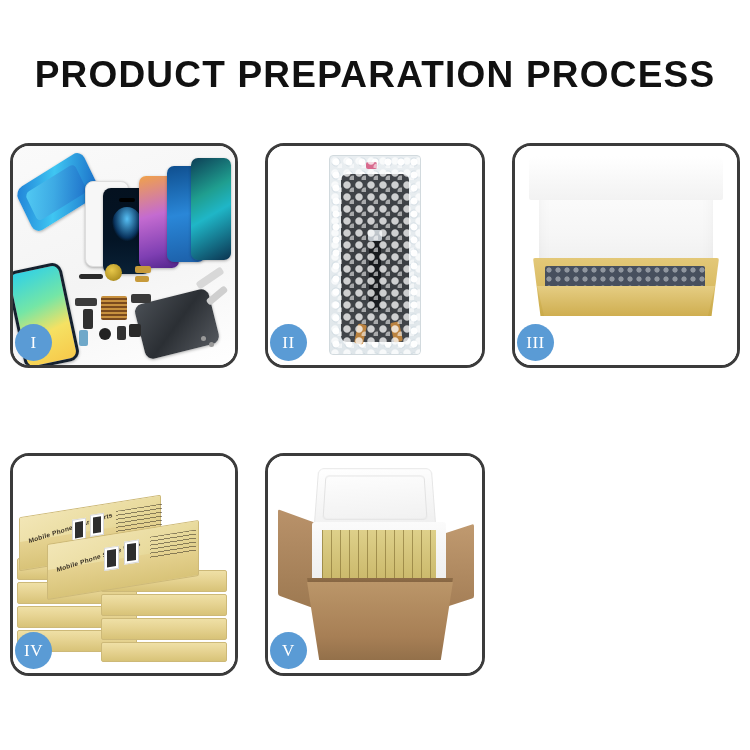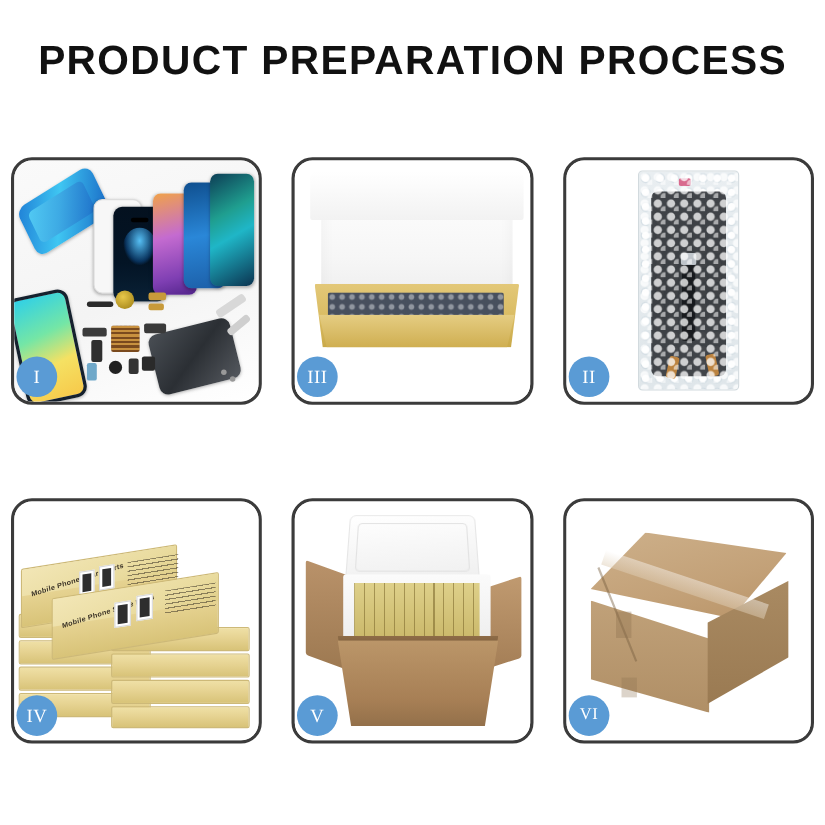--- a/index.html
+++ b/index.html
@@ -5,21 +5,21 @@
   * { box-sizing: border-box; margin: 0; padding: 0; }
   body {
     width: 750px; height: 750px;
     background: #ffffff;
     font-family: "Liberation Sans", sans-serif;
     overflow: hidden;
     position: relative;
   }
 
   
-  .header { width: 750px; padding-top: 36px; text-align: center; }
+  .header { width: 750px; padding-top: 56px; text-align: center; }
   .title {
     font-family: "Liberation Sans", sans-serif;
     font-size: 37px;
     font-weight: bold;
     letter-spacing: 1.2px;
     color: #111111;
     line-height: 1.05;
     white-space: nowrap;
   }
   .subtitle {
@@ -383,45 +383,45 @@
       <div class="part pt-sim"></div>
       <div class="part pt-screw1"></div>
       <div class="part pt-screw2"></div>
       <div class="part pt-tool"></div>
       <div class="part pt-tool2"></div>
     </div>
     <div class="badge">I</div>
   </div>
 
   <div class="panel">
-    <div class="panel-inner p3">
-      <div class="b3-foam"></div>
-      <div class="b3-foam-lid"></div>
-      <div class="b3-tray"></div>
-      <div class="b3-bubble"></div>
-      <div class="b3-tray-front"></div>
-    </div>
-    <div class="badge">III</div>
-  </div>
-
-  <div class="panel">
     <div class="panel-inner p2">
       <div class="bubble-bag">
         <div class="bag-screen"></div>
         <div class="bag-flex"></div>
         <div class="bag-conn"></div>
         <div class="bag-tab-pink"></div>
         <div class="bag-tab-o1"></div>
         <div class="bag-tab-o2"></div>
         <div class="bubble-overlay"></div>
       </div>
     </div>
     <div class="badge">II</div>
   </div>
 
+  <div class="panel">
+    <div class="panel-inner p3">
+      <div class="b3-foam"></div>
+      <div class="b3-foam-lid"></div>
+      <div class="b3-tray"></div>
+      <div class="b3-bubble"></div>
+      <div class="b3-tray-front"></div>
+    </div>
+    <div class="badge">III</div>
+  </div>
+
   <div class="spacer"></div>
 
   <div class="panel">
     <div class="panel-inner p4">
       <div class="stack">
 
         <div class="bx" style="left:0px;  top:88px;  width:120px; height:22px;"></div>
         <div class="bx" style="left:0px;  top:112px; width:120px; height:22px;"></div>
         <div class="bx" style="left:0px;  top:136px; width:120px; height:22px;"></div>
         <div class="bx" style="left:0px;  top:160px; width:120px; height:22px;"></div>
@@ -458,26 +458,14 @@
       <div class="c5-flapR"></div>
       <div class="c5-foamlid"></div>
       <div class="c5-foambox"></div>
       <div class="c5-inner"></div>
       <div class="c5-rim"></div>
       <div class="c5-body"></div>
     </div>
     <div class="badge">V</div>
   </div>
 
-  <div class="panel">
-    <div class="panel-inner p6">
-      <div class="c6-top"></div>
-      <div class="c6-left"></div>
-      <div class="c6-right"></div>
-      <div class="c6-tape"></div>
-      <div class="c6-seam1"></div>
-      <div class="c6-flapline"></div>
-      <div class="c6-flapline2"></div>
-    </div>
-    <div class="badge wide">VI</div>
-  </div>
 
 </div>
 
 </body></html>

